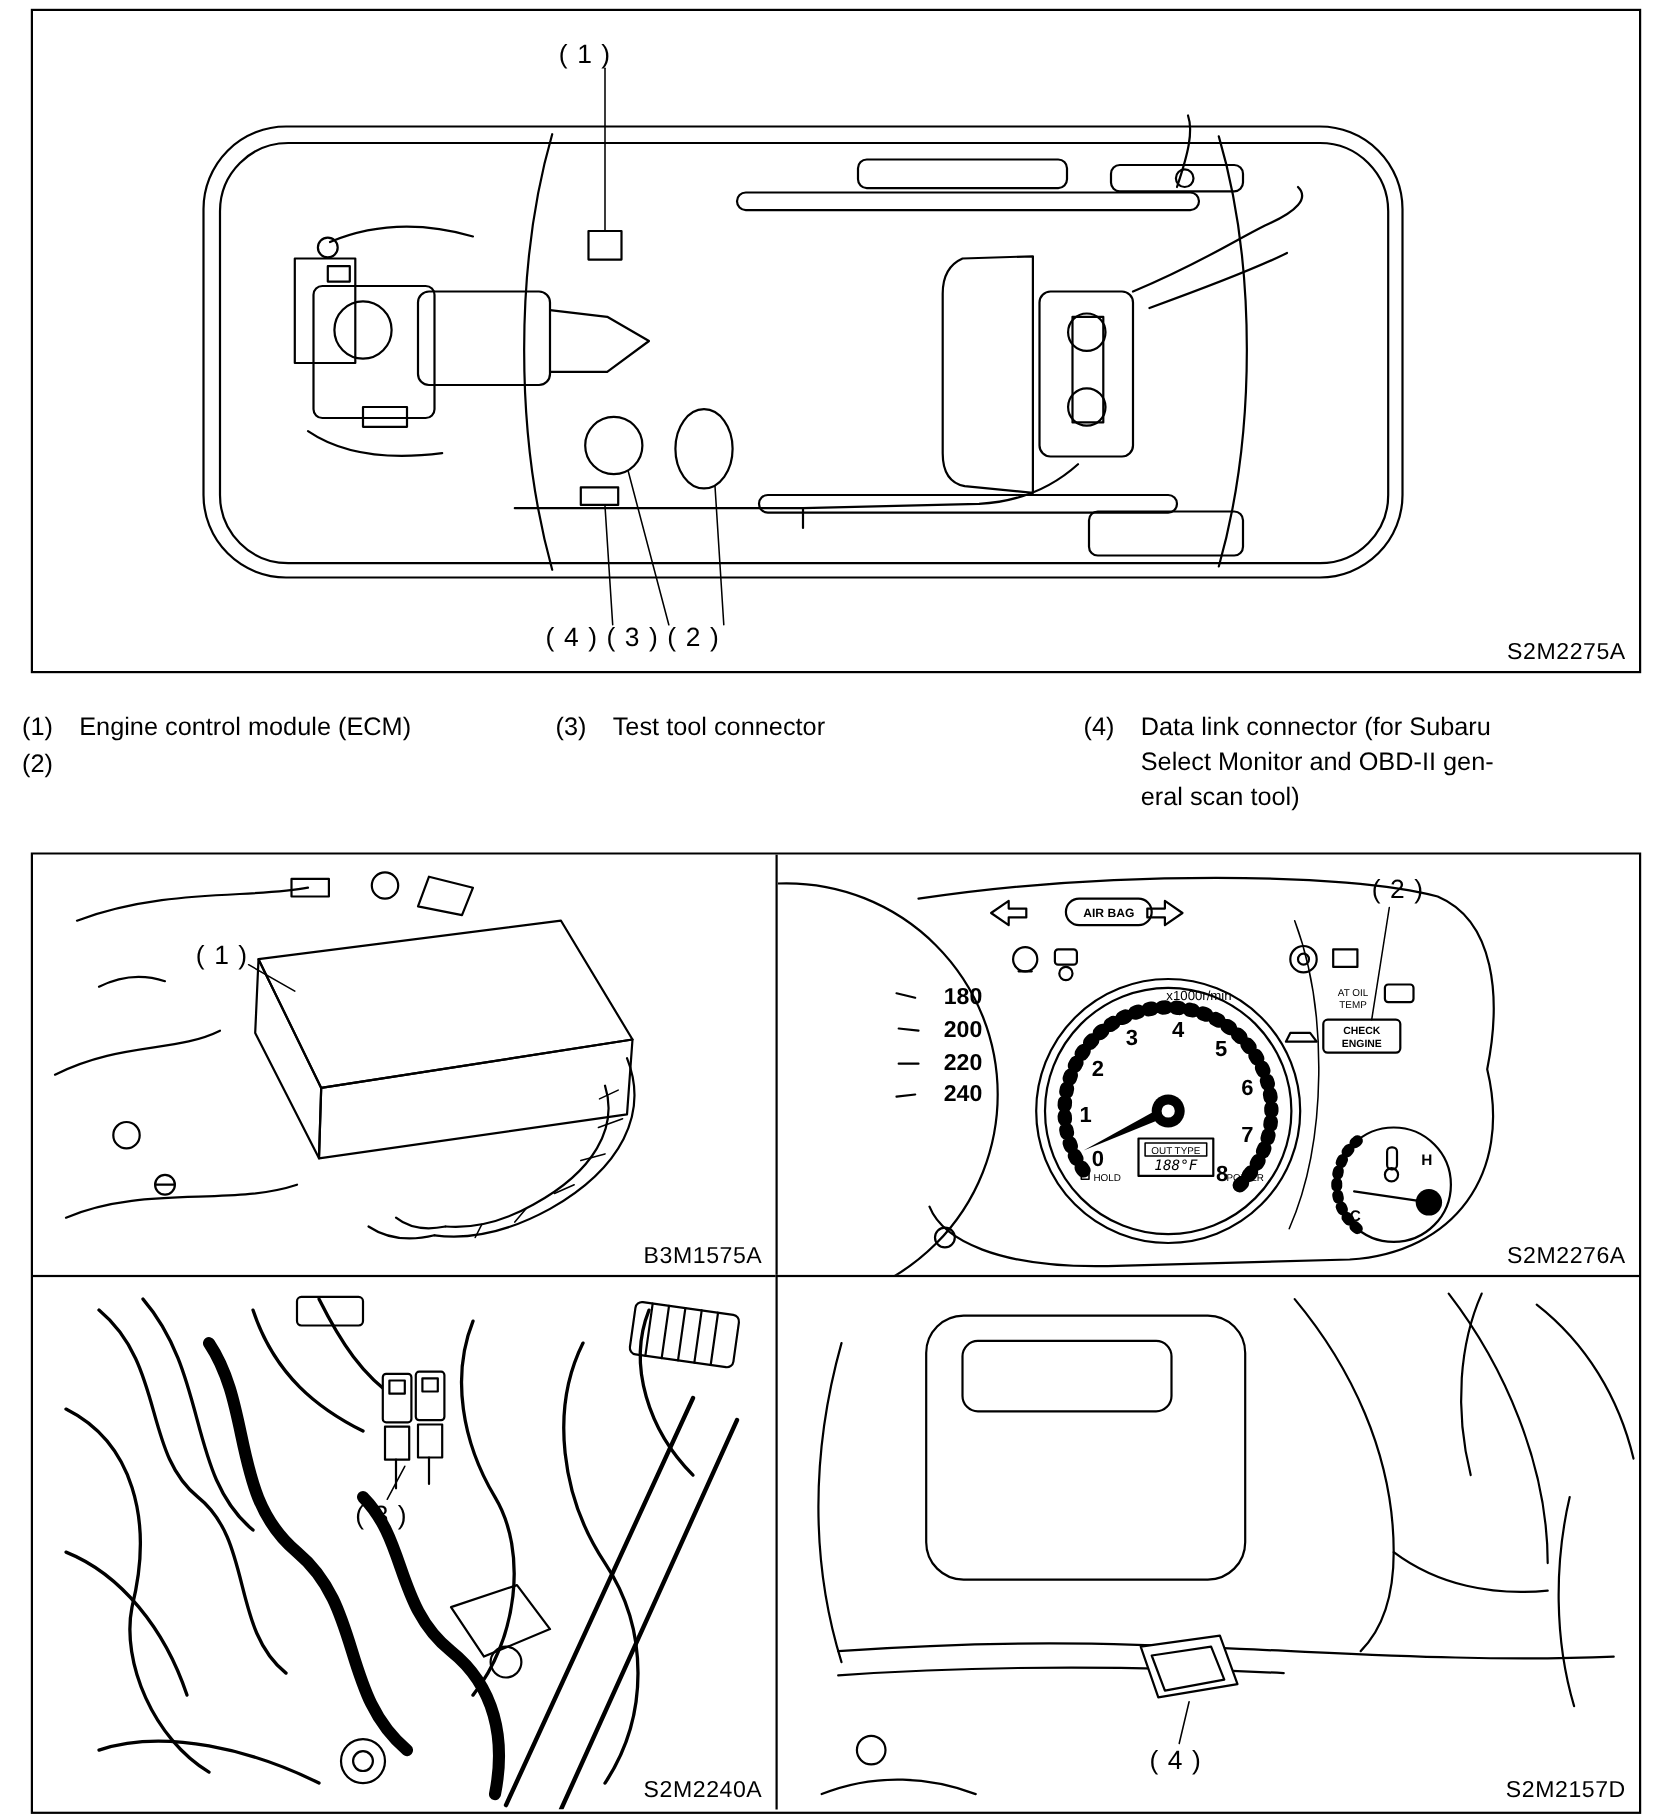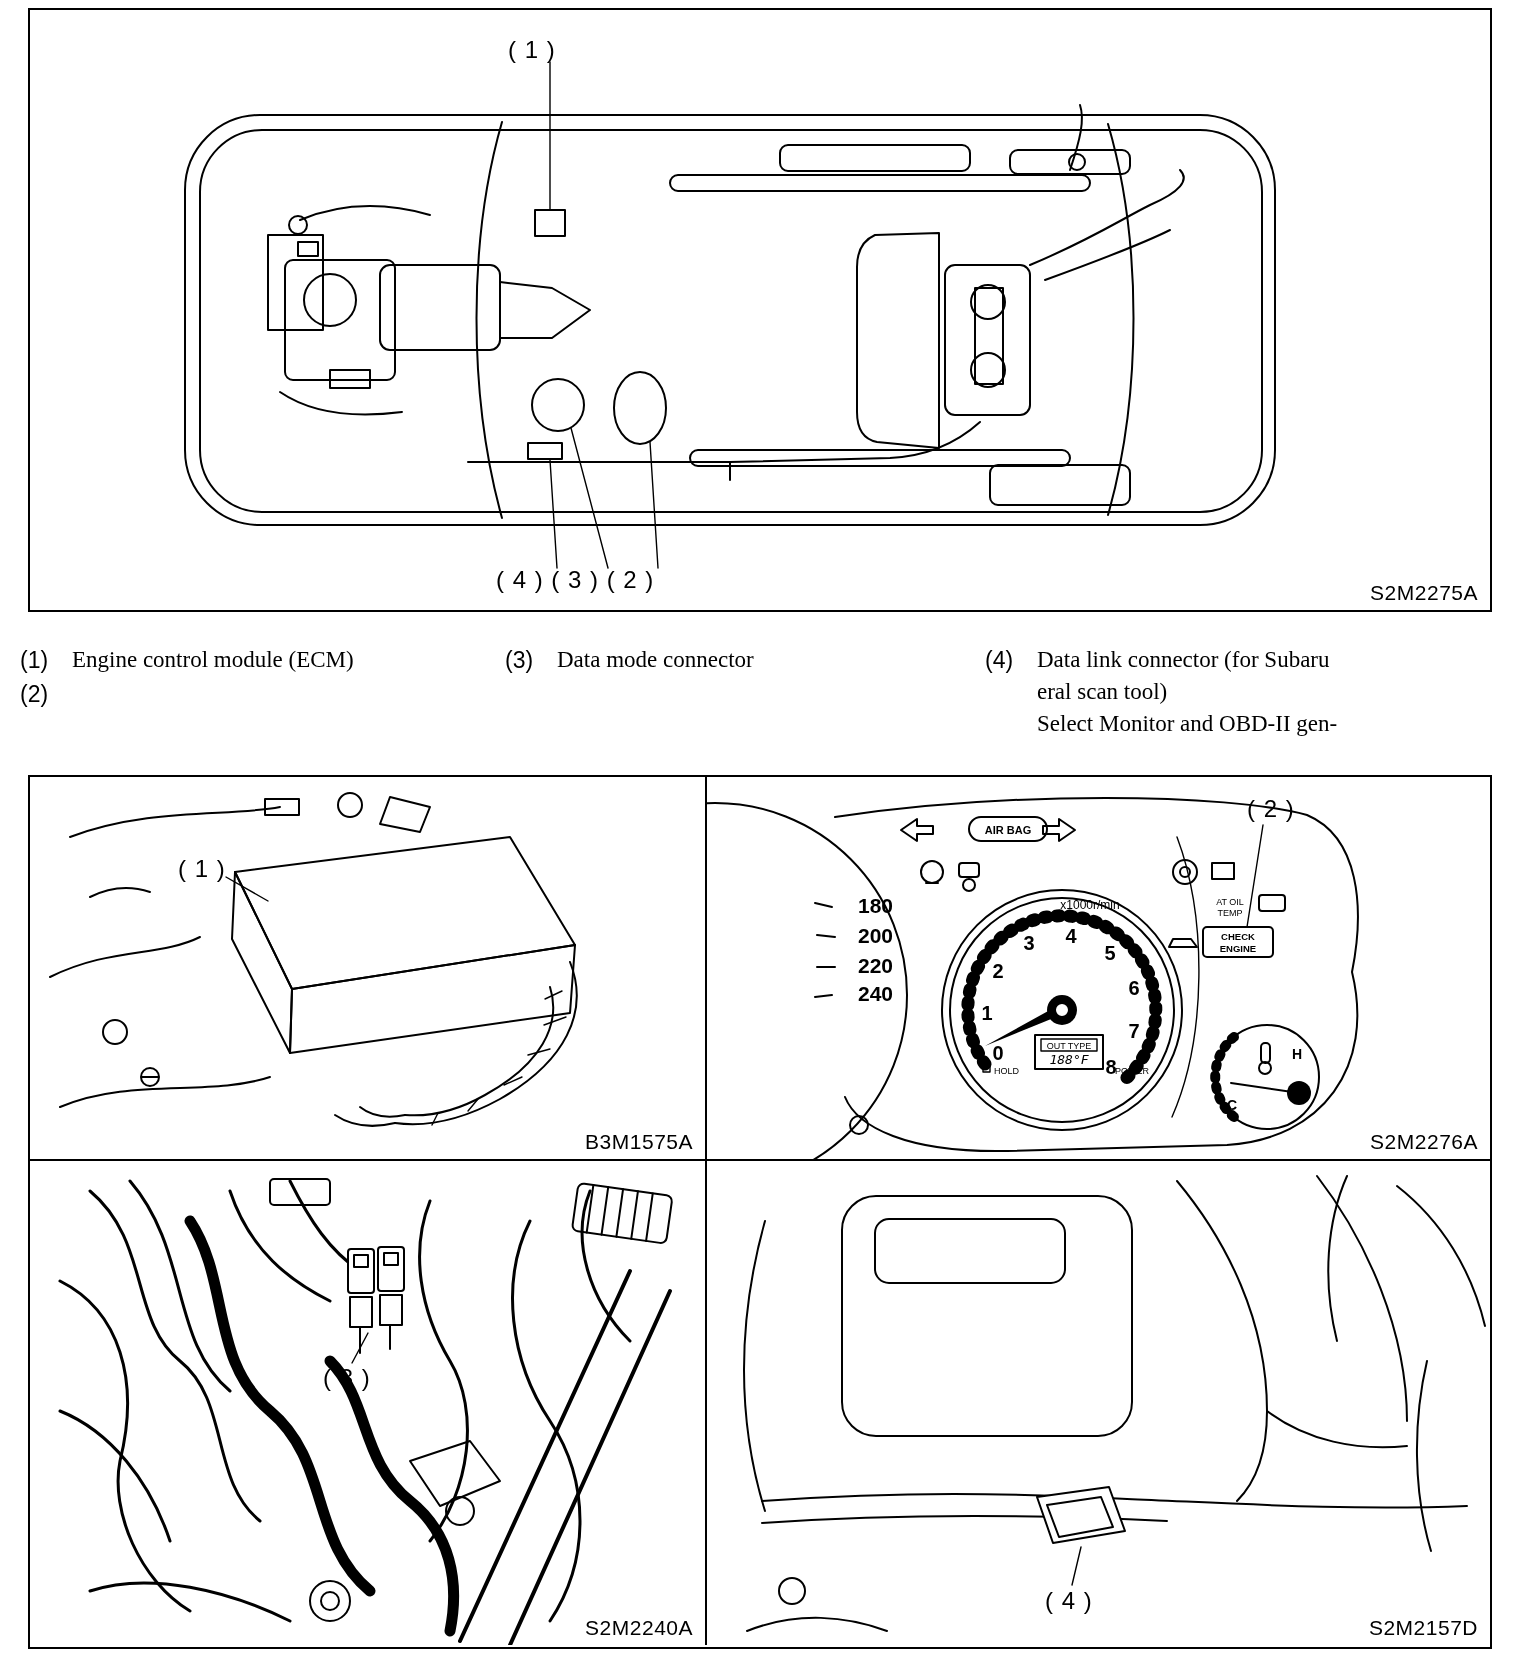--- a/index.html
+++ b/index.html
@@ -12,21 +12,21 @@
   .ln{fill:none;stroke:#000;stroke-width:2;stroke-linecap:round;stroke-linejoin:round;}
   .thin{stroke-width:1.4;}
   .thick{stroke-width:3;}
   .fillb{fill:#000;stroke:none;}
   text{font-family:"Liberation Sans",sans-serif;fill:#000;}
   
   #legend{position:absolute;left:0;top:644px;width:1520px;height:120px;}
   .legend-col{position:absolute;top:0;}
   .legend-item{display:flex;font-size:23px;line-height:32px;margin-bottom:2px;}
   .legend-item .num{width:52px;flex:0 0 52px;}
-  .legend-item .lnz{display:block;font-family:Liberation Serif, serif;}
+  .legend-item .lnz{display:block;}
   
   #grid{position:absolute;left:28px;top:775px;width:1464px;height:874px;border:2px solid #000;box-sizing:border-box;display:grid;grid-template-columns:675px 785px;grid-template-rows:382px 486px;}
   .cell{position:relative;box-sizing:border-box;background:#fff;overflow:hidden;}
   .cell.r{border-left:2px solid #000;}
   .cell.b{border-top:2px solid #000;}
   .segm{font-family:"DejaVu Sans Mono",monospace;font-style:italic;}
 </style>
 </head>
 <body>
 
@@ -96,31 +96,31 @@
         </span>
     </div>
     <div class="legend-item">
       <span class="num">(2)</span>
     </div>
   </div>
   <div class="legend-col" style="left:505px;">
     <div class="legend-item">
       <span class="num">(3)</span>
       <span class="txt">
-          <span class="lnz">Data mode connector</span>
+          <span class="lnz">Test tool connector</span>
         </span>
     </div>
   </div>
   <div class="legend-col" style="left:985px;">
     <div class="legend-item">
       <span class="num">(4)</span>
       <span class="txt">
         <span class="lnz">Data link connector (for Subaru</span>
+        <span class="lnz">Select Monitor and OBD-II gen-</span>
         <span class="lnz">eral scan tool)</span>
-        <span class="lnz">Select Monitor and OBD-II gen-</span>
       </span>
     </div>
   </div>
 </div>
 
 <div id="grid">
 
   <div class="cell">
     <svg width="675" height="382" viewBox="0 0 675 382">
       <g class="ln">

